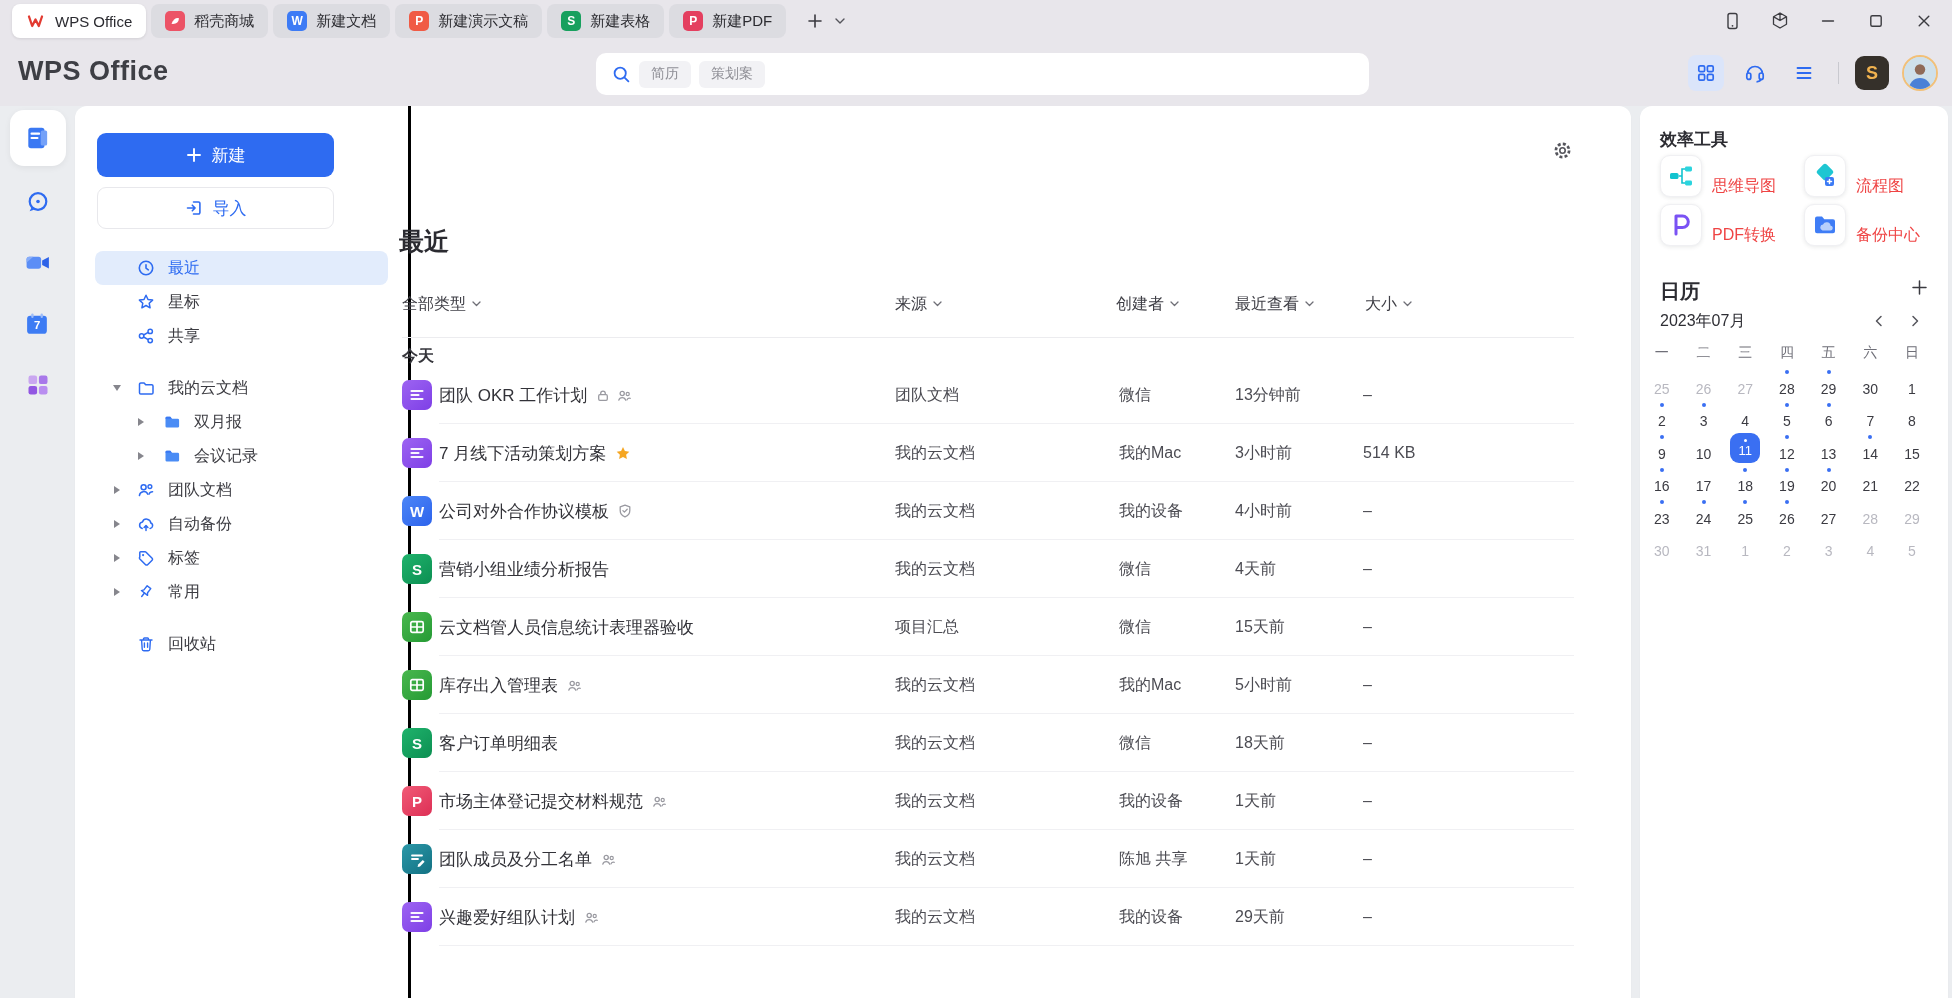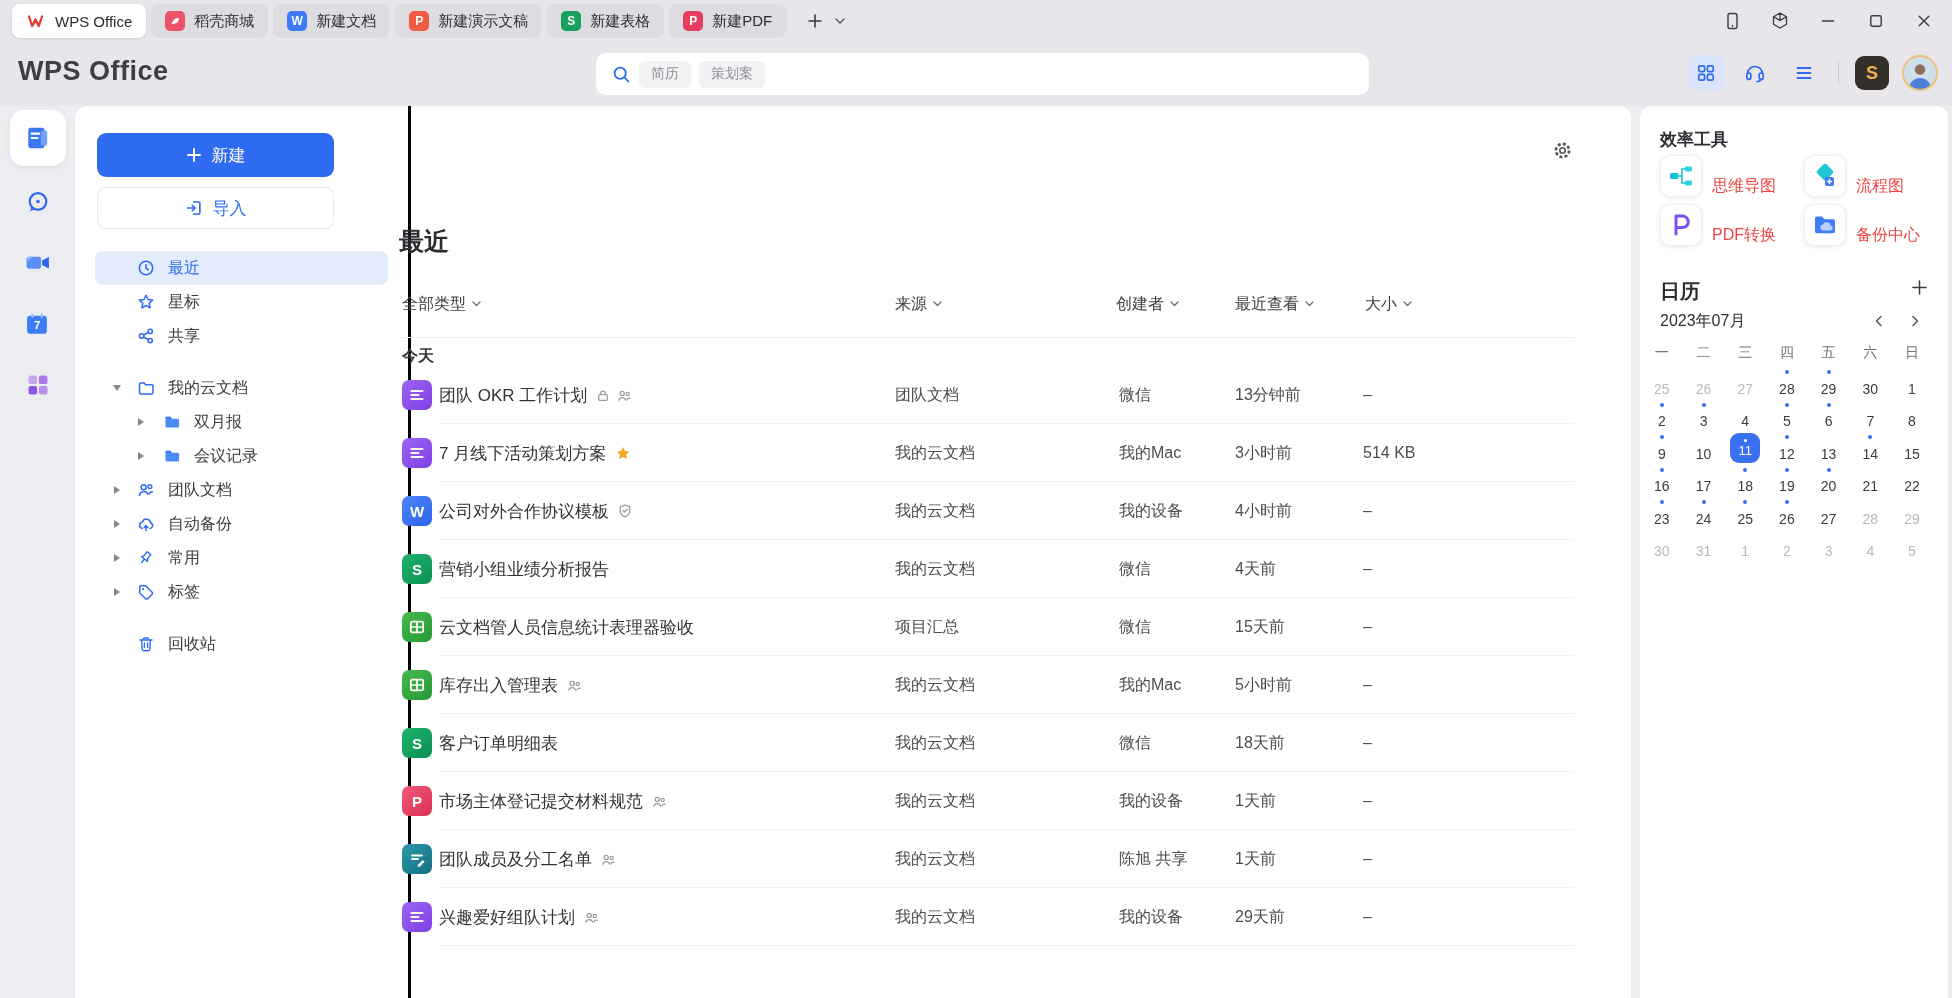--- a/index.html
+++ b/index.html
@@ -407,39 +407,39 @@
             </svg>
           </span>
           <span>自动备份</span>
         </div>
         <div class="nav-item">
           <span class="caret-wrap">
             <span class="caret-r"></span>
           </span>
           <span>
             <svg width="18" height="18" viewBox="0 0 18 18" fill="none" xmlns="http://www.w3.org/2000/svg">
+              <path d="M2.8 8 V3.6 a.8.8 0 0 1 .8-.8 H8 a1.5 1.5 0 0 1 1.1.4 l6 6 a1.4 1.4 0 0 1 0 2 L10.6 15.7 a1.4 1.4 0 0 1 -2 0 l-6-6 A1.5 1.5 0 0 1 2.8 8 Z" stroke="#2e6bf1" stroke-width="1.5" stroke-linejoin="round"></path>
+              <circle cx="6.1" cy="6.1" r="1.1" fill="#2e6bf1"></circle>
+            </svg>
+          </span>
+          <span>标签</span>
+        </div>
+        <div class="nav-item">
+          <span class="caret-wrap">
+            <span class="caret-r"></span>
+          </span>
+          <span>
+            <svg width="18" height="18" viewBox="0 0 18 18" fill="none" xmlns="http://www.w3.org/2000/svg">
               <g transform="rotate(38 9 8)">
                 <path d="M6.7 3.2 h4.6 v5.2 l1.6 2.1 h-7.8 l1.6-2.1 Z" stroke="#2e6bf1" stroke-width="1.4" stroke-linejoin="round"></path>
                 <path d="M9 10.5 V15" stroke="#2e6bf1" stroke-width="1.4" stroke-linecap="round"></path>
               </g>
             </svg>
           </span>
           <span>常用</span>
-        </div>
-        <div class="nav-item">
-          <span class="caret-wrap">
-            <span class="caret-r"></span>
-          </span>
-          <span>
-            <svg width="18" height="18" viewBox="0 0 18 18" fill="none" xmlns="http://www.w3.org/2000/svg">
-              <path d="M2.8 8 V3.6 a.8.8 0 0 1 .8-.8 H8 a1.5 1.5 0 0 1 1.1.4 l6 6 a1.4 1.4 0 0 1 0 2 L10.6 15.7 a1.4 1.4 0 0 1 -2 0 l-6-6 A1.5 1.5 0 0 1 2.8 8 Z" stroke="#2e6bf1" stroke-width="1.5" stroke-linejoin="round"></path>
-              <circle cx="6.1" cy="6.1" r="1.1" fill="#2e6bf1"></circle>
-            </svg>
-          </span>
-          <span>标签</span>
         </div>
         <div class="nav-gap"></div>
         <div class="nav-item">
           <span>
             <svg width="18" height="18" viewBox="0 0 18 18" fill="none" xmlns="http://www.w3.org/2000/svg">
               <path d="M3 5 h12 M6.5 5 V3.9 a.9.9 0 0 1 .9-.9 h3.2 a.9.9 0 0 1 .9.9 V5 M4.6 5 l.6 9.2 a1.6 1.6 0 0 0 1.6 1.5 h4.4 a1.6 1.6 0 0 0 1.6-1.5 L13.4 5 M7.4 8 v4.3 M10.6 8 v4.3" stroke="#2e6bf1" stroke-width="1.4" stroke-linecap="round" stroke-linejoin="round"></path>
             </svg>
           </span>
           <span>回收站</span>
         </div>

